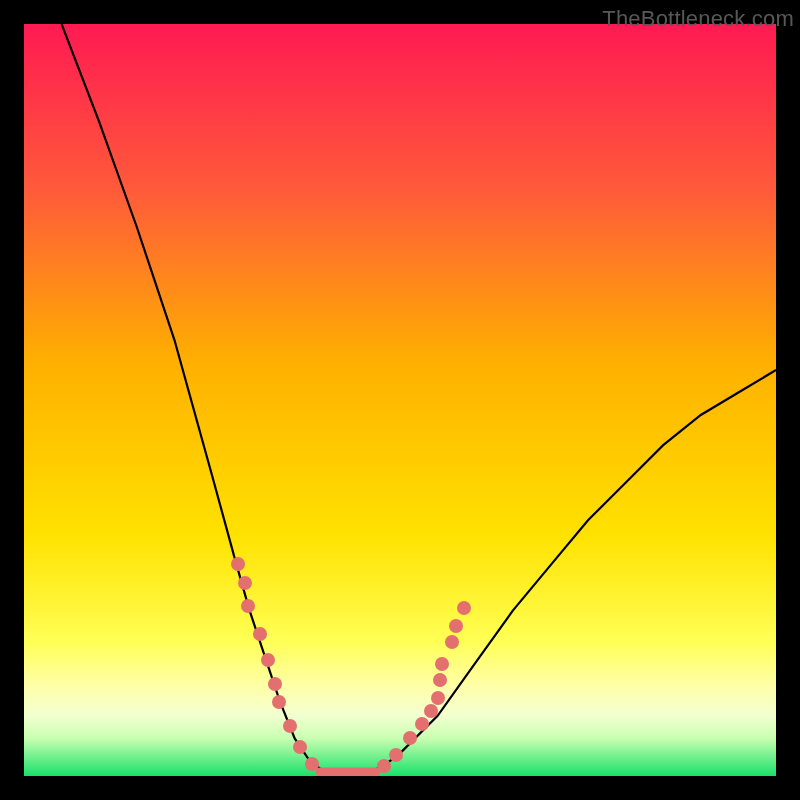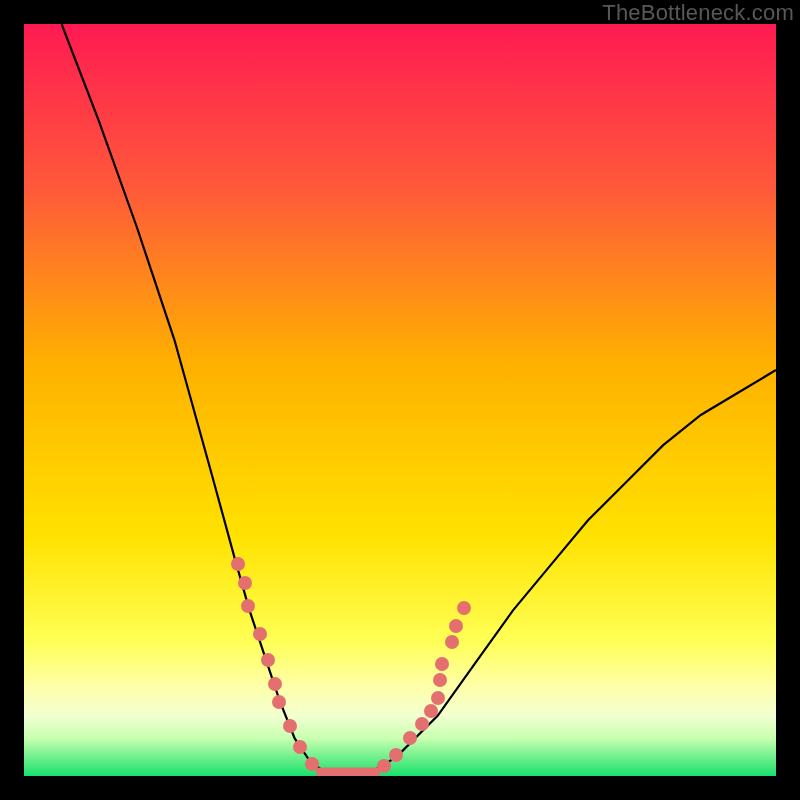--- a/index.html
+++ b/index.html
@@ -20,21 +20,21 @@
   }
   .plot {
     position: absolute;
     left: 0;
     top: 0;
     width: 752px;
     height: 752px;
   }
   .watermark {
     position: absolute;
-    top: 0;
+    top: 6px;
     right: 6px;
     font-family: Arial, Helvetica, sans-serif;
     font-size: 22px;
     color: #585858;
     font-weight: 500;
     letter-spacing: 0.2px;
   }
 </style>
 </head>
 <body>

